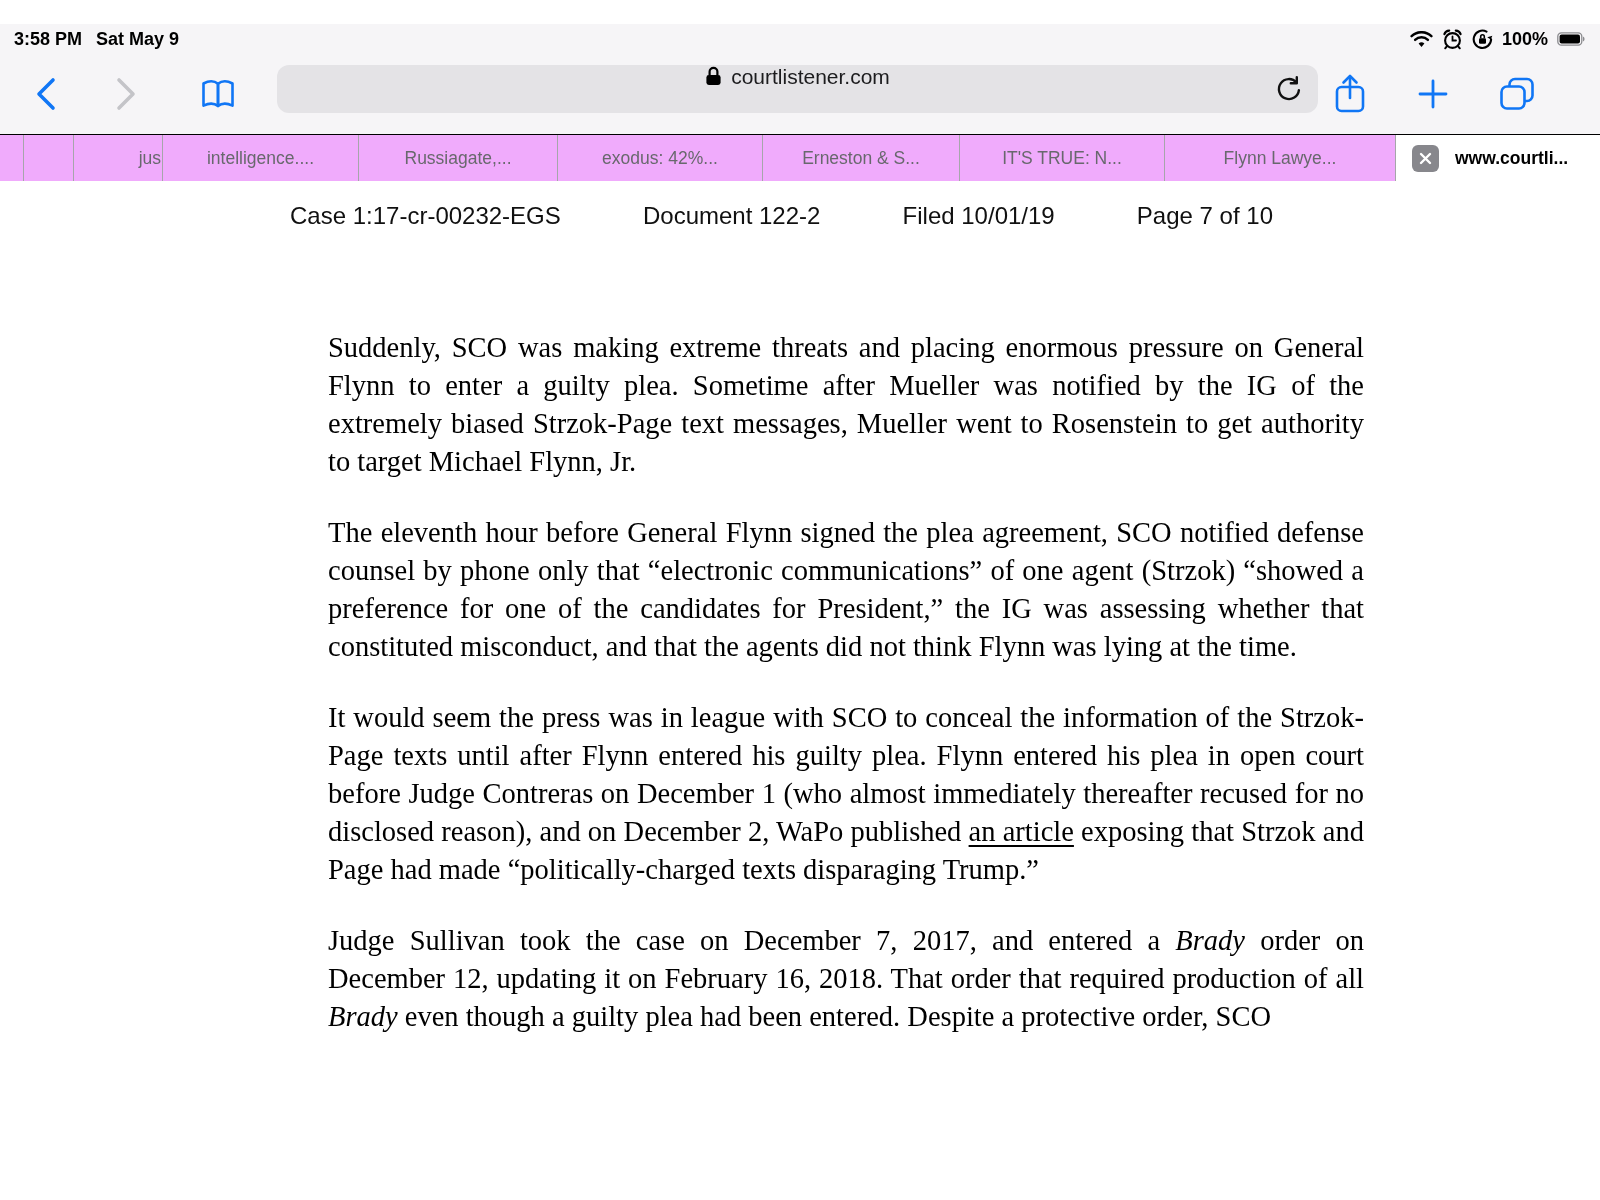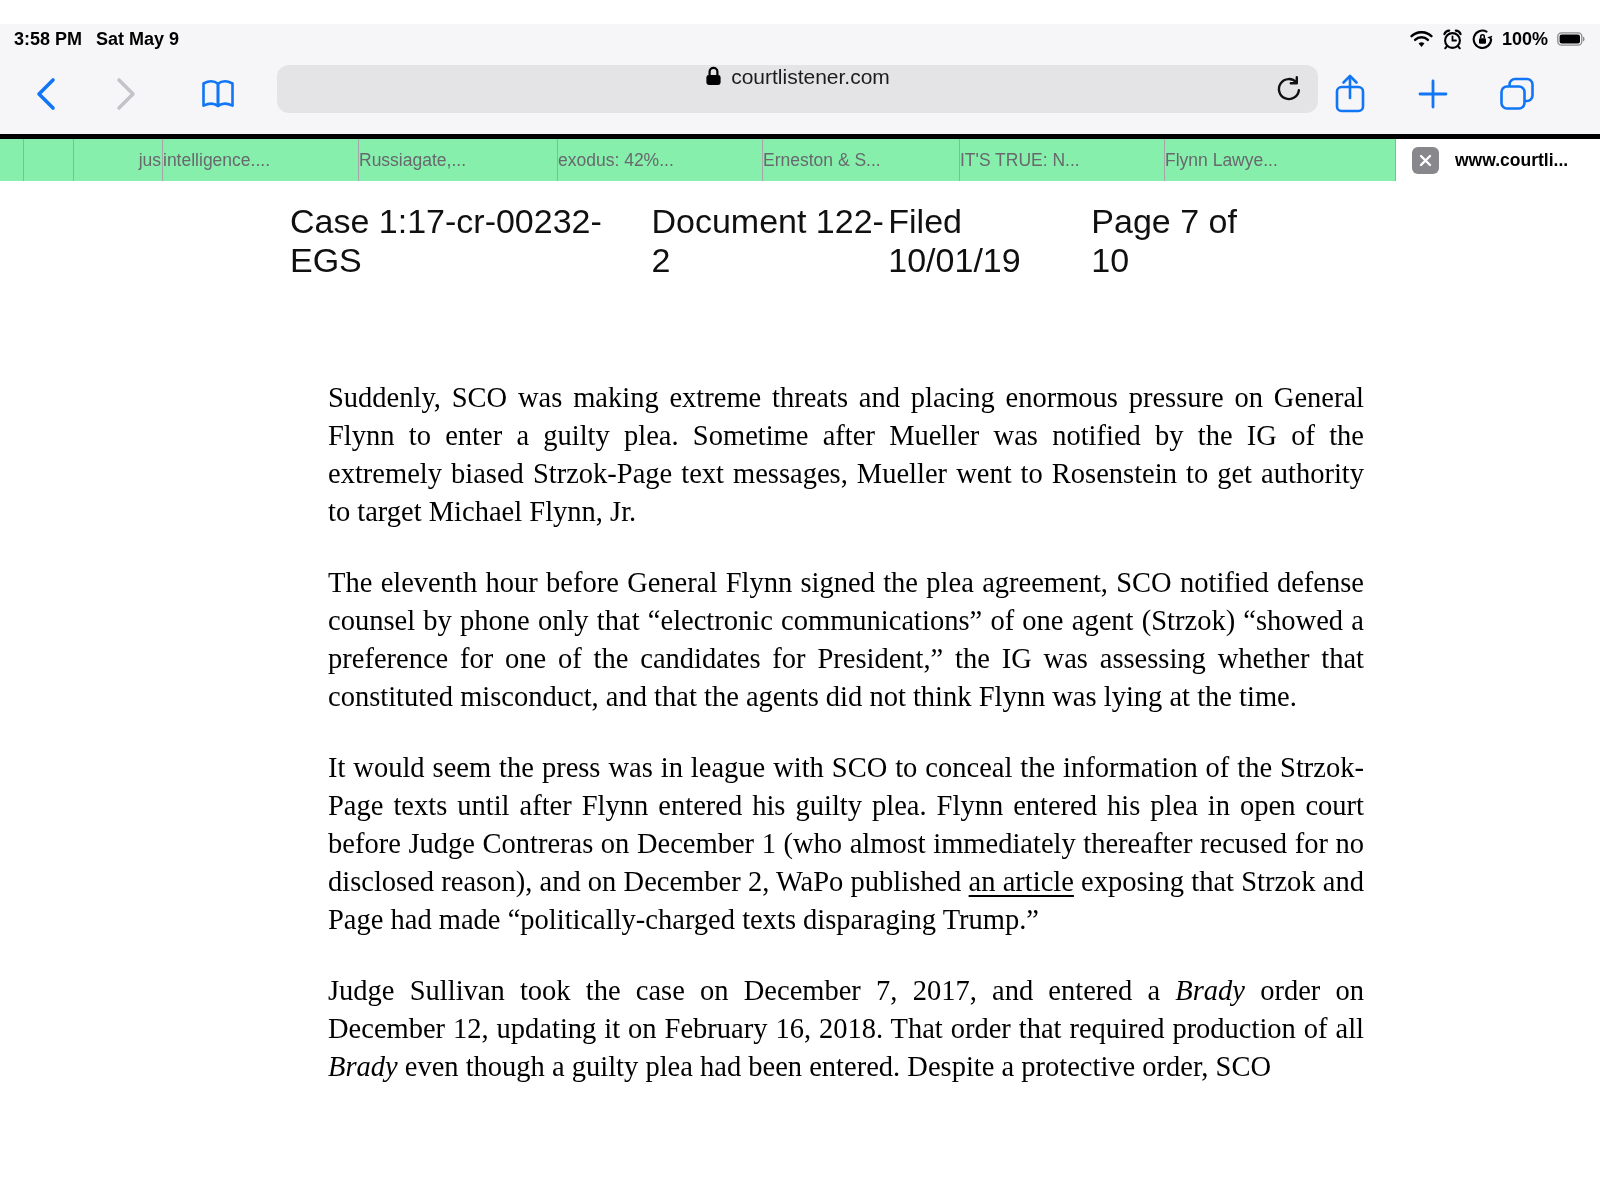--- a/index.html
+++ b/index.html
@@ -31,23 +31,23 @@
   .address-bar { position:absolute; left:277px; top:11px; width:1041px; height:48px;
                  background:#e4e3e6; border-radius:12px; display:flex;
                  align-items:flex-start; justify-content:center; gap:9px; cursor:text; }
   .address-bar .url { font-size:21px; color:#1c1c1e; }
   .btn-reload { position:absolute; right:8px; top:3px; width:44px; height:42px;
                 display:flex; align-items:center; justify-content:center;
                 background:none; border:none; cursor:pointer; }
 
   
   .tab-bar { position:absolute; top:110px; left:0; width:1600px; height:47px;
-             background:#86efac; display:flex; border-top:5px solid #000000; }
+             background:#f0abfc; display:flex; border-top:1px solid #000000; }
   .tab { height:100%; border-right:1px solid #a6a6aa; display:flex; align-items:center;
-         justify-content:flex-start; font-size:17.5px; color:#68686d; cursor:pointer;
+         justify-content:center; font-size:17.5px; color:#68686d; cursor:pointer;
          overflow:hidden; white-space:nowrap; flex:0 0 auto; }
   .tab.t0 { width:24px; }
   .tab.t1 { width:50px; }
   .tab.t2 { width:89px; justify-content:flex-end; padding-right:1px; }
   .tab.t3 { width:196px; }
   .tab.t4 { width:199px; }
   .tab.t5 { width:205px; }
   .tab.t6 { width:197px; }
   .tab.t7 { width:205px; }
   .tab.t8 { width:231px; }
@@ -55,21 +55,21 @@
                 justify-content:flex-start; padding-left:16px; gap:16px;
                 border-right:none; }
   .tab-close { width:27px; height:27px; border-radius:6px; background:#87878c;
                display:flex; align-items:center; justify-content:center; flex:0 0 auto;
                border:none; cursor:pointer; }
 
   
   .doc { position:absolute; top:157px; left:0; width:1600px; height:1043px;
          background:#fff; overflow:hidden; }
   .doc-header { margin:21px 0 0 290px; width:983px; display:flex;
-                justify-content:space-between; font-size:34px; color:#101010; }
+                justify-content:space-between; font-size:24px; color:#101010; }
   .doc-body { margin:99px 0 0 328px; width:1036px;
               font-family:"Liberation Serif","DejaVu Serif",serif;
               font-size:28.5px; line-height:38px; color:#000000;
               text-align:justify; }
   .para { margin-bottom:33px; }
   .para .u  { text-decoration:underline; text-decoration-thickness:2px; text-underline-offset:4px; }
   .para .it { font-style:italic; }
 
   svg { display:block; }
 </style>

